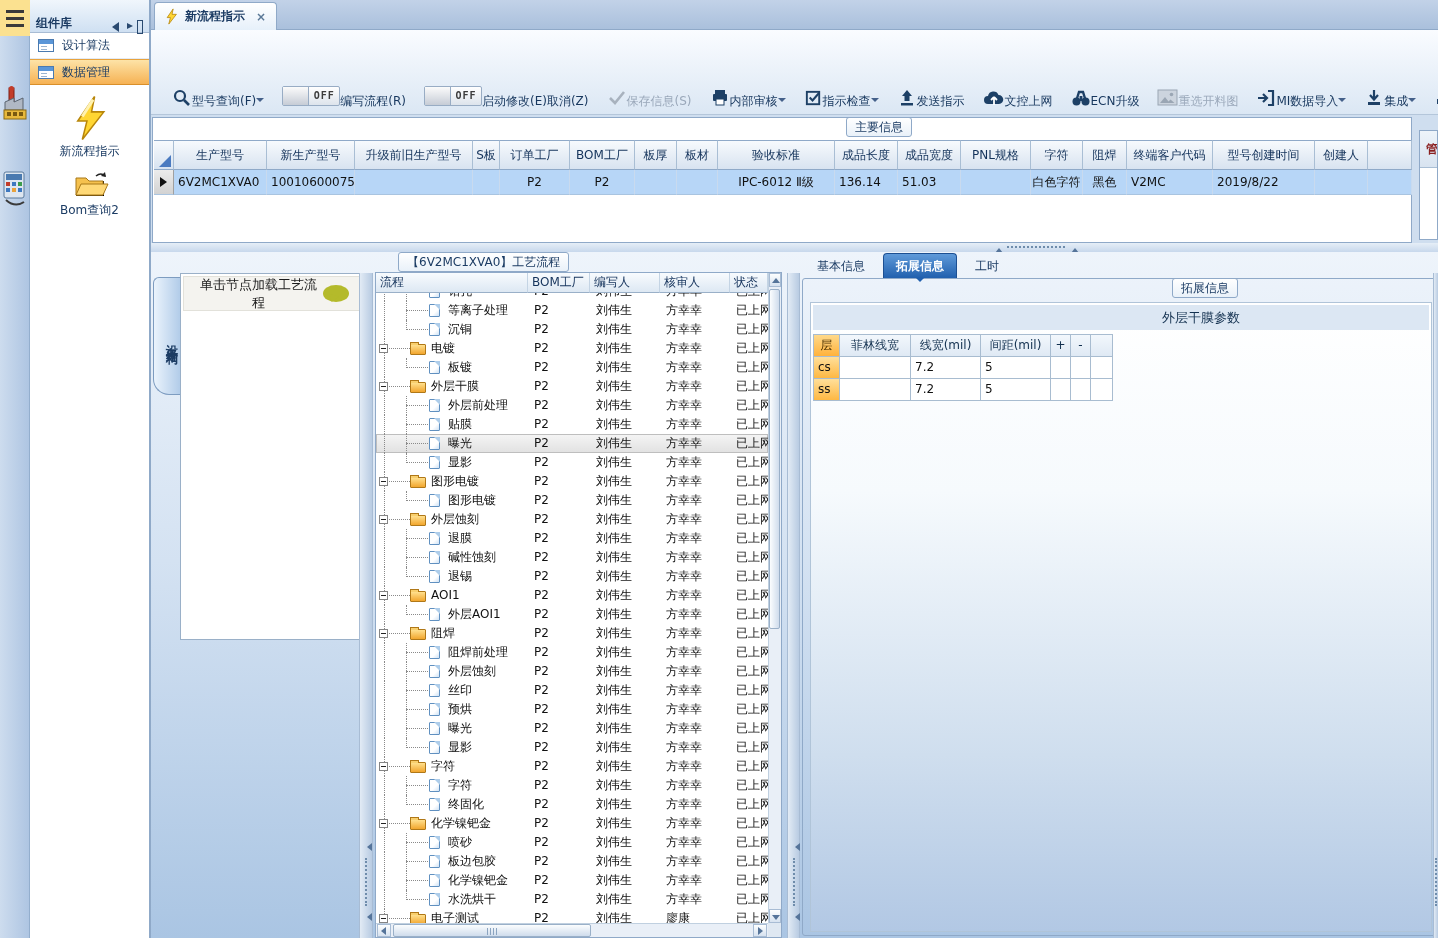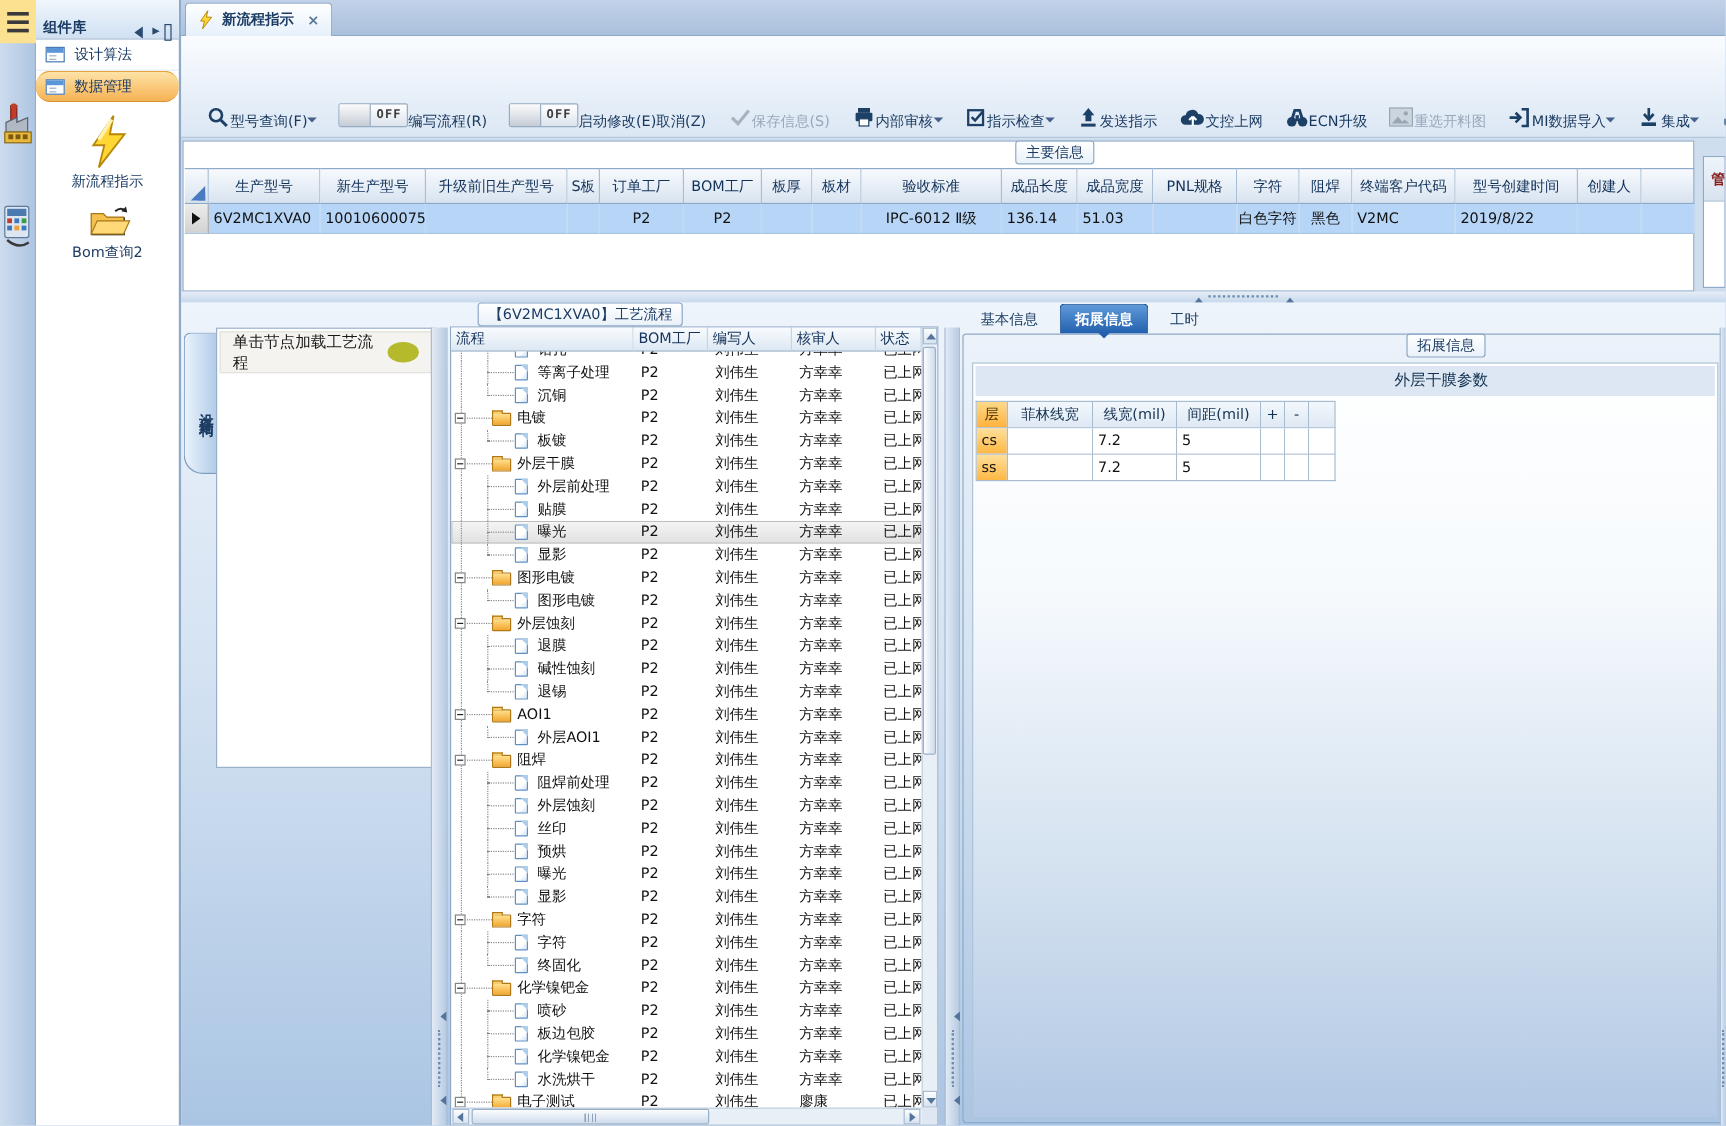--- a/index.html
+++ b/index.html
@@ -14,21 +14,21 @@
 
   
   .sidebar { position:absolute; left:30px; top:0; width:121px; height:938px; background:#fff; border-right:2px solid #8fa9c8; }
   .sb-head { height:33px; background:linear-gradient(#f0f6fc,#cfe0f2); border-bottom:1px solid #a8bcd4; display:flex; align-items:flex-end; padding:0 6px; font-weight:bold; color:#1c3c64; }
   .sb-head .sp { flex:1; }
   .tri-left { width:0; height:0; border:5px solid transparent; border-right:7px solid #2a4a70; margin-right:8px; }
   .dock-ic { width:16px; height:12px; position:relative; }
   .dock-ic::before { content:''; position:absolute; right:0; top:0; width:4px; height:12px; border:1px solid #2a4a70; }
   .dock-ic::after { content:''; position:absolute; left:0; top:3px; width:0; height:0; border:3px solid transparent; border-left:6px solid #2a4a70; }
   .nav-item { height:26px; display:flex; align-items:center; gap:8px; padding-left:8px; border-bottom:1px solid #e4ebf4; color:#1c3c64; cursor:pointer; }
-  .nav-item.active { background:linear-gradient(#fde3a7,#f6b254); border-top:1px solid #e8a33d; border-bottom:1px solid #d98f2a;border-radius:12px; }
+  .nav-item.active { background:linear-gradient(#fde3a7,#f6b254); border-top:1px solid #e8a33d; border-bottom:1px solid #d98f2a; }
   .win-ic { width:16px; height:13px; background:#fff; border:1px solid #4a7ab0; position:relative; flex:0 0 auto; }
   .win-ic::before { content:''; position:absolute; left:0; right:0; top:0; height:4px; background:#5a96d8; }
   .win-ic::after { content:''; position:absolute; left:2px; right:6px; top:6px; height:1px; background:#9ab4d0; box-shadow:0 3px 0 #9ab4d0; }
   .side-tool { text-align:center; margin-top:10px; color:#1c3c64; cursor:pointer; }
   .side-tool .lbl { margin-top:2px; }
 
   
   .tabbar { position:absolute; left:151px; top:0; width:1287px; height:30px; background:linear-gradient(#c2d2e8,#aac0dc); border-bottom:1px solid #8fa9c8; }
   .tab-active { position:absolute; left:3px; top:2px; height:28px; background:linear-gradient(#ffffff,#e6f0fa); border:1px solid #8fa9c8; border-bottom:none; border-radius:4px 4px 0 0; display:flex; align-items:center; gap:7px; padding:0 10px; font-weight:bold; color:#1c3c64; cursor:pointer; }
   .tab-close { color:#5c7block; color:#5a7896; font-weight:bold; padding-left:4px; cursor:pointer; }
@@ -67,21 +67,21 @@
   .hsplit { position:absolute; left:151px; top:243px; width:1287px; height:9px; background:linear-gradient(#e6eef7,#c7d8ec); }
   .hgrip { position:absolute; left:856px; top:3px; width:58px; border-top:2px dotted #6e8cab; }
   .hsplit .t { position:absolute; top:1px; width:0; height:0; border:4px solid transparent; border-bottom:5px solid #55749a; }
   .hsplit .t1 { left:844px; } .hsplit .t2 { left:920px; }
 
   
   .bottom-bg { position:absolute; left:151px; top:252px; width:1287px; height:686px; background:linear-gradient(#eef4fb 0%,#d4e2f2 45%,#aac5e3 100%); }
 
   .dev-tab { position:absolute; left:153px; top:277px; width:27px; height:118px; background:linear-gradient(90deg,#eaf3fc,#b2cce9); border:1px solid #7d9cc0; border-right:none; border-radius:6px 0 0 16px; writing-mode:vertical-rl; text-orientation:upright; text-align:center; font-weight:bold; color:#1c3c64; letter-spacing:3px; padding-top:8px; cursor:pointer; }
 
-  .hint-panel { position:absolute; left:180px; top:273px; width:183px; height:367px; background:#fff; border:1px solid #9ab0c8; }
+  .hint-panel { position:absolute; left:180px; top:273px; width:183px; height:367px; background:#fff; border:1px solid #9ab0c8;text-align:center; }
   .hint-head { margin:2px; height:35px; background:#f4f3ef; border:1px solid #e2e1da; display:flex; align-items:center; justify-content:space-between; padding:0 10px; color:#1a1a1a; font-size:13px; }
 
   .vsplit { position:absolute; top:273px; width:14px; height:665px; background:linear-gradient(90deg,#e2ebf5,#b8cbe2); border-left:1px solid #a8bcd4; border-right:1px solid #a8bcd4; cursor:col-resize; }
   .vs1 { left:359px; } .vs2 { left:787px; width:13px; } .vs3 { left:1433px; width:5px; border-right:none; }
   .vgrip { position:absolute; left:50%; top:585px; height:48px; border-left:2px dotted #6e8cab; margin-left:-1px; }
   .vsplit .t { position:absolute; left:3px; width:0; height:0; border:4px solid transparent; border-right:5px solid #55749a; }
   .vsplit .tA { top:570px; } .vsplit .tB { top:640px; }
 
   
   .tree-tab { left:398px; top:252px; }

